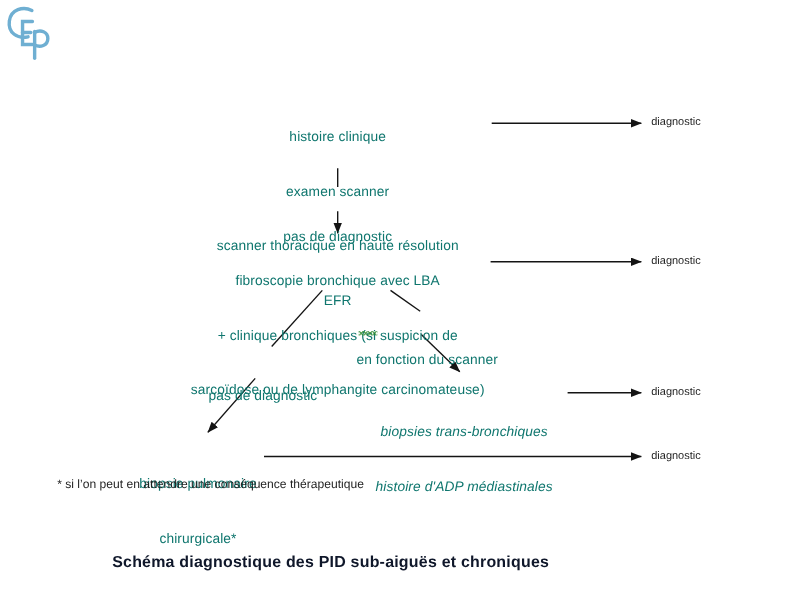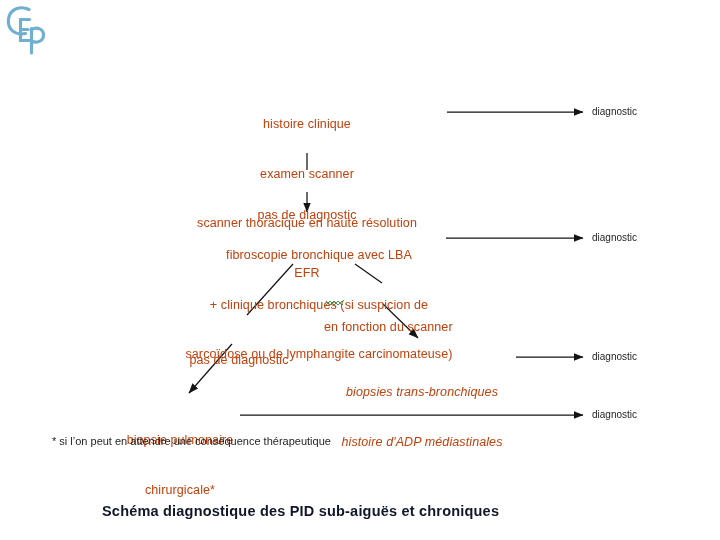--- a/index.html
+++ b/index.html
@@ -22,21 +22,21 @@
     top: 0;
     width: 720px;
     height: 540px;
     pointer-events: none;
   }
   .node {
     position: absolute;
     text-align: center;
     font-size: 12.5px;
     line-height: 16.5px;
-    color: #c2410c;
+    color: #0f766e;
     white-space: pre;
     letter-spacing: 0.1px;
   }
   .rightlabel {
     position: absolute;
     font-size: 10px;
     line-height: 16px;
     color: #1f1f1f;
     white-space: nowrap;
   }
@@ -122,21 +122,21 @@
     <div>histoire clinique</div>
     <div>examen scanner</div>
     <div>scanner thoracique en haute résolution</div>
     <div>EFR</div>
   </div>
 
   <div class="node" style="left:222px; top:174px; width:170px;">
     <div>pas de diagnostic</div>
   </div>
 
-  <div class="node" style="left:164px; top:214px; width:310px;">
+  <div class="node" style="left:152px; top:214px; width:310px;">
     <div>fibroscopie bronchique avec LBA</div>
     <div>+ clinique bronchiques (si suspicion de</div>
     <div>sarcoïdose ou de lymphangite carcinomateuse)</div>
   </div>
 
   <div class="node" style="left:324px; top:286px; width:160px; text-align:left;">
     <div>en fonction du scanner</div>
   </div>
   <div class="squiggle" style="left:326px; top:301px; width:17px;"></div>
 

